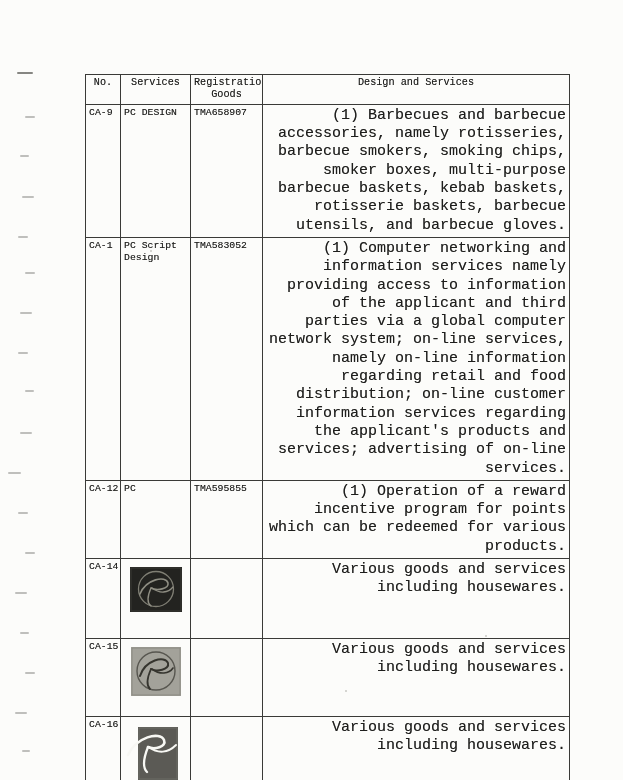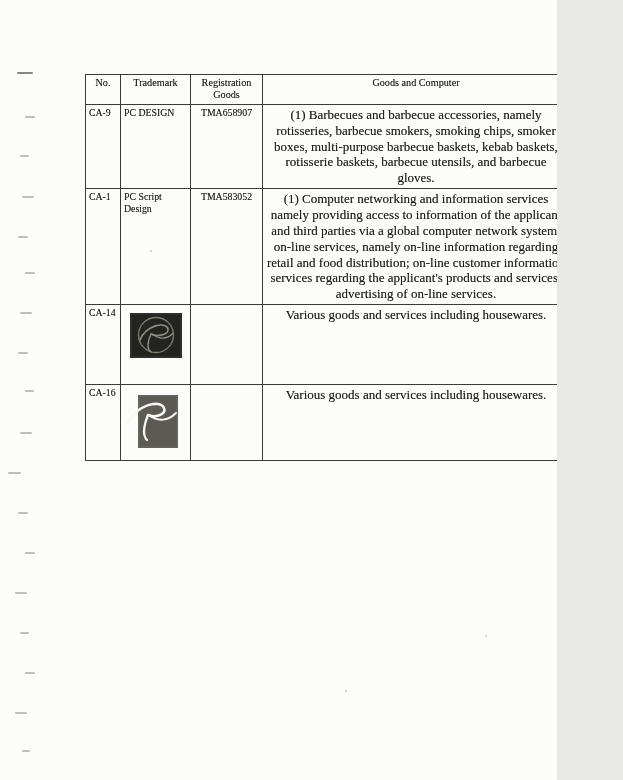--- a/index.html
+++ b/index.html
@@ -1,22 +1,22 @@
 <!DOCTYPE html>
 <html><head>
 <meta charset="utf-8">
 <style>
   html, body { margin: 0; padding: 0; background: #e8e8e6; }
   .page {
     position: relative;
-    width: 557px;
+    width: 623px;
     height: 780px;
     background: #fcfcfa;
     overflow: hidden;
-    font-family: Liberation Serif, serif;
+    font-family: Liberation Mono, monospace;
     color: #1e1e1c;
   }
   table.tm-table {
     position: absolute;
     left: 85px;
     top: 74px;
     width: 484px;
     border-collapse: collapse;
     table-layout: fixed;
     font-size: 9.8px;
@@ -30,22 +30,22 @@
   table.tm-table th, table.tm-table td {
     border: 1px solid #39393б;
     border: 1px solid #3a3a37;
     vertical-align: top;
     padding: 2px 3px;
     overflow: hidden;
   }
   th.hdr { font-weight: normal; text-align: center; font-size: 10.2px; padding-top: 3px; }
   td.no-cell { text-align: left; padding-left: 4px; white-space: nowrap; }
   td.tm-cell { }
-  td.reg-cell { text-align: center; }
-  td.gs-cell { text-align: center; font-size: 13px; padding: 2px 5px 2px 5px; white-space: pre-line; }
+  td.reg-cell { text-align: left; }
+  td.gs-cell { text-align: right; font-size: 15px; padding: 2px 5px 2px 5px; white-space: pre-line; }
   tr.rh-hdr  { height: 29px; }
   tr.rh-ca9  { height: 45px; }
   tr.rh-ca10 { height: 82px; }
   tr.rh-ca11 { height: 33px; }
   tr.rh-ca12 { height: 27px; }
   tr.rh-ca13 { height: 38px; }
   tr.rh-ca14 { height: 80px; margin-left: 37px; }
   tr.rh-ca15 { height: 78px; }
   tr.rh-ca16 { height: 76px; }
   .logo-wrap { display: block; margin: 6px auto 0 auto; }
@@ -96,58 +96,79 @@
   <table class="tm-table">
     <colgroup>
       <col class="c-no">
         <col class="c-tm">
         <col class="c-reg">
         <col class="c-gs">
     </colgroup>
     <tbody>
         <tr class="rh-hdr">
       <th class="hdr">No.</th>
-      <th class="hdr">Trademark</th>
+      <th class="hdr">Services</th>
       <th class="hdr">Registration Goods</th>
-      <th class="hdr">Goods and Computer</th>
+      <th class="hdr">Design and Services</th>
     </tr>
 
     <tr class="rh-ca9">
       <td class="no-cell">CA-9</td>
       <td class="tm-cell">PC DESIGN</td>
       <td class="reg-cell">TMA658907</td>
       <td class="gs-cell">(1) Barbecues and barbecue accessories, namely rotisseries, barbecue smokers, smoking chips, smoker boxes, multi-purpose barbecue baskets, kebab baskets, rotisserie baskets, barbecue utensils, and barbecue gloves.</td>
     </tr>
 
     <tr class="rh-ca10">
       <td class="no-cell">CA-1</td>
       <td class="tm-cell">PC Script Design</td>
       <td class="reg-cell">TMA583052</td>
       <td class="gs-cell">(1) Computer networking and information services namely providing access to information of the applicant and third parties via a global computer network system; on-line services, namely on-line information regarding retail and food distribution; on-line customer information services regarding the applicant's products and services; advertising of on-line services.</td>
     </tr>
 
 
+    <tr class="rh-ca12">
+      <td class="no-cell">CA-12</td>
+      <td class="tm-cell">PC</td>
+      <td class="reg-cell">TMA595855</td>
+      <td class="gs-cell">(1) Operation of a reward incentive program for points which can be redeemed for various products.</td>
+    </tr>
 
 
     <tr class="rh-ca14">
       <td class="no-cell">CA-14</td>
       <td class="tm-cell">
         <svg class="logo-wrap" width="52" height="45" viewBox="0 0 52 45">
           <rect x="0" y="0" width="52" height="45" fill="#232320"></rect>
           <rect x="1" y="1" width="50" height="43" fill="none" stroke="#3a3a34" stroke-width="1"></rect>
           <circle cx="26" cy="22" r="17.5" fill="none" stroke="#8f8e83" stroke-width="1.3" opacity="0.85"></circle>
           <path d="M10 27 C16 12, 36 8, 38 16 C39 22, 27 24, 21 21" fill="none" stroke="#8f8e83" stroke-width="1.6" stroke-linecap="round"></path>
           <path d="M21 21 C17 30, 17 36, 21 39" fill="none" stroke="#8f8e83" stroke-width="1.4" stroke-linecap="round"></path>
           <path d="M22 21 C30 27, 38 26, 43 20" fill="none" stroke="#8f8e83" stroke-width="1.3" stroke-linecap="round"></path>
         </svg>
       </td>
       <td class="reg-cell"></td>
       <td class="gs-cell">Various goods and services including housewares.</td>
     </tr>
 
+    <tr class="rh-ca15">
+      <td class="no-cell">CA-15</td>
+      <td class="tm-cell">
+        <svg class="logo-wrap" width="50" height="49" viewBox="0 0 50 49">
+          <rect x="0" y="0" width="50" height="49" fill="#a3a29a"></rect>
+          <rect x="1" y="1" width="48" height="47" fill="none" stroke="#8b8a82" stroke-width="1"></rect>
+          <circle cx="25" cy="24" r="19" fill="none" stroke="#4f4e47" stroke-width="1.4" opacity="0.9"></circle>
+          <path d="M9 29 C14 13, 34 8, 37 16 C39 23, 25 25, 20 22" fill="none" stroke="#35342e" stroke-width="2" stroke-linecap="round"></path>
+          <path d="M20 22 C16 31, 15 38, 19 42" fill="none" stroke="#35342e" stroke-width="1.8" stroke-linecap="round"></path>
+          <path d="M21 22 C29 28, 38 27, 42 21" fill="none" stroke="#35342e" stroke-width="1.6" stroke-linecap="round"></path>
+        </svg>
+      </td>
+      <td class="reg-cell"></td>
+      <td class="gs-cell">Various goods and services including housewares.</td>
+    </tr>
 
     <tr class="rh-ca16">
       <td class="no-cell">CA-16</td>
       <td class="tm-cell">
         <svg class="logo-wrap ca16" width="56" height="58" viewBox="0 0 56 58">
           <rect x="12" y="2" width="40" height="53" fill="#5b5a55"></rect>
           <rect x="13" y="3" width="38" height="51" fill="none" stroke="#6d6c66" stroke-width="1"></rect>
           <path d="M2 30 C10 12, 34 6, 38 15 C41 22, 28 25, 22 22" fill="none" stroke="#f7f7f3" stroke-width="2.6" stroke-linecap="round"></path>
           <path d="M22 22 C18 32, 16 42, 21 47" fill="none" stroke="#f7f7f3" stroke-width="2.3" stroke-linecap="round"></path>
           <path d="M23 22 C32 29, 42 28, 50 20" fill="none" stroke="#f7f7f3" stroke-width="2" stroke-linecap="round"></path>

